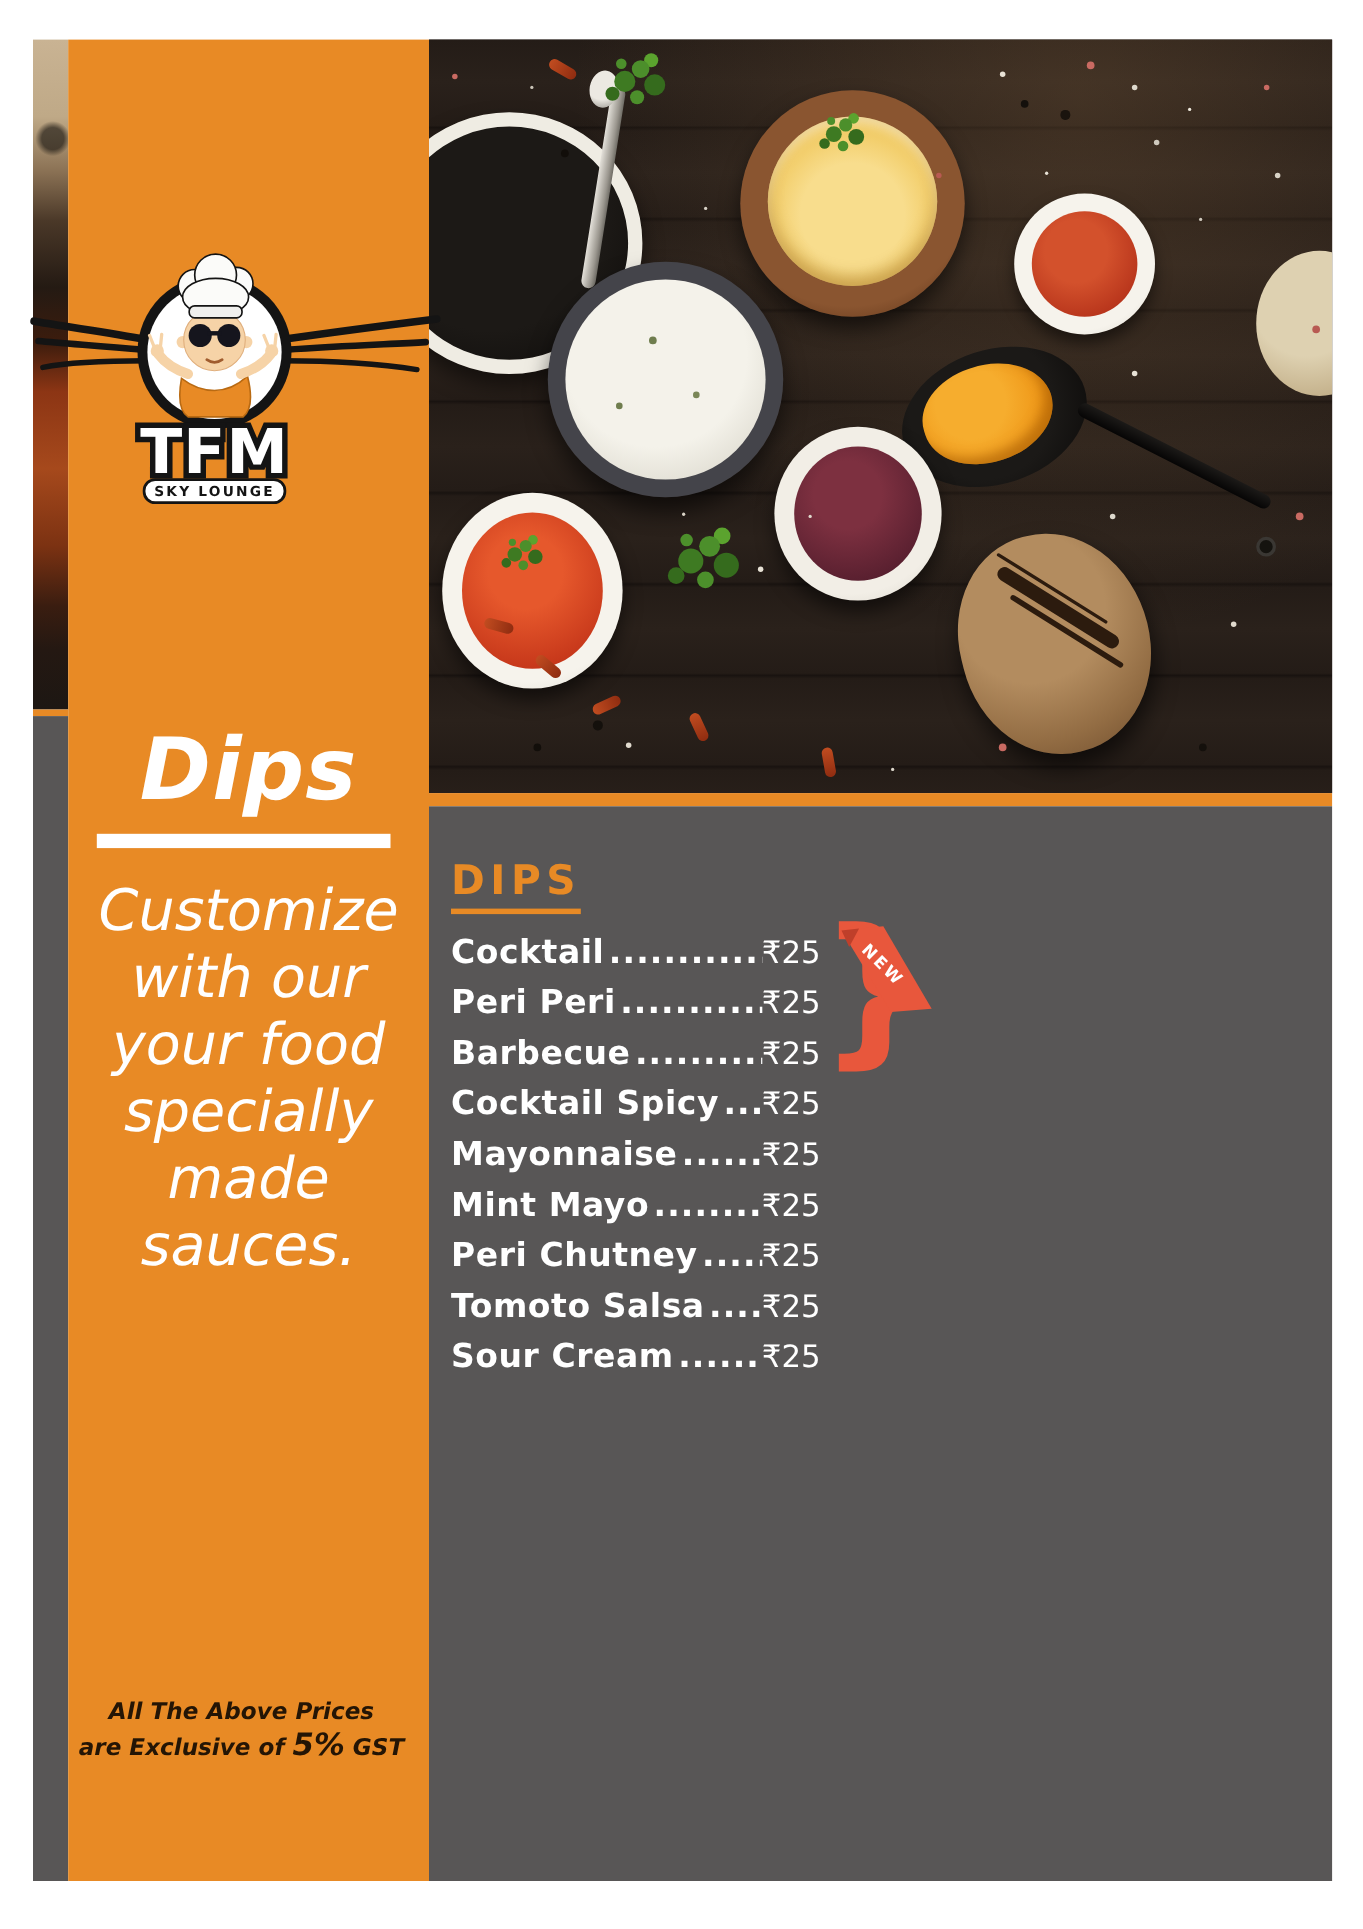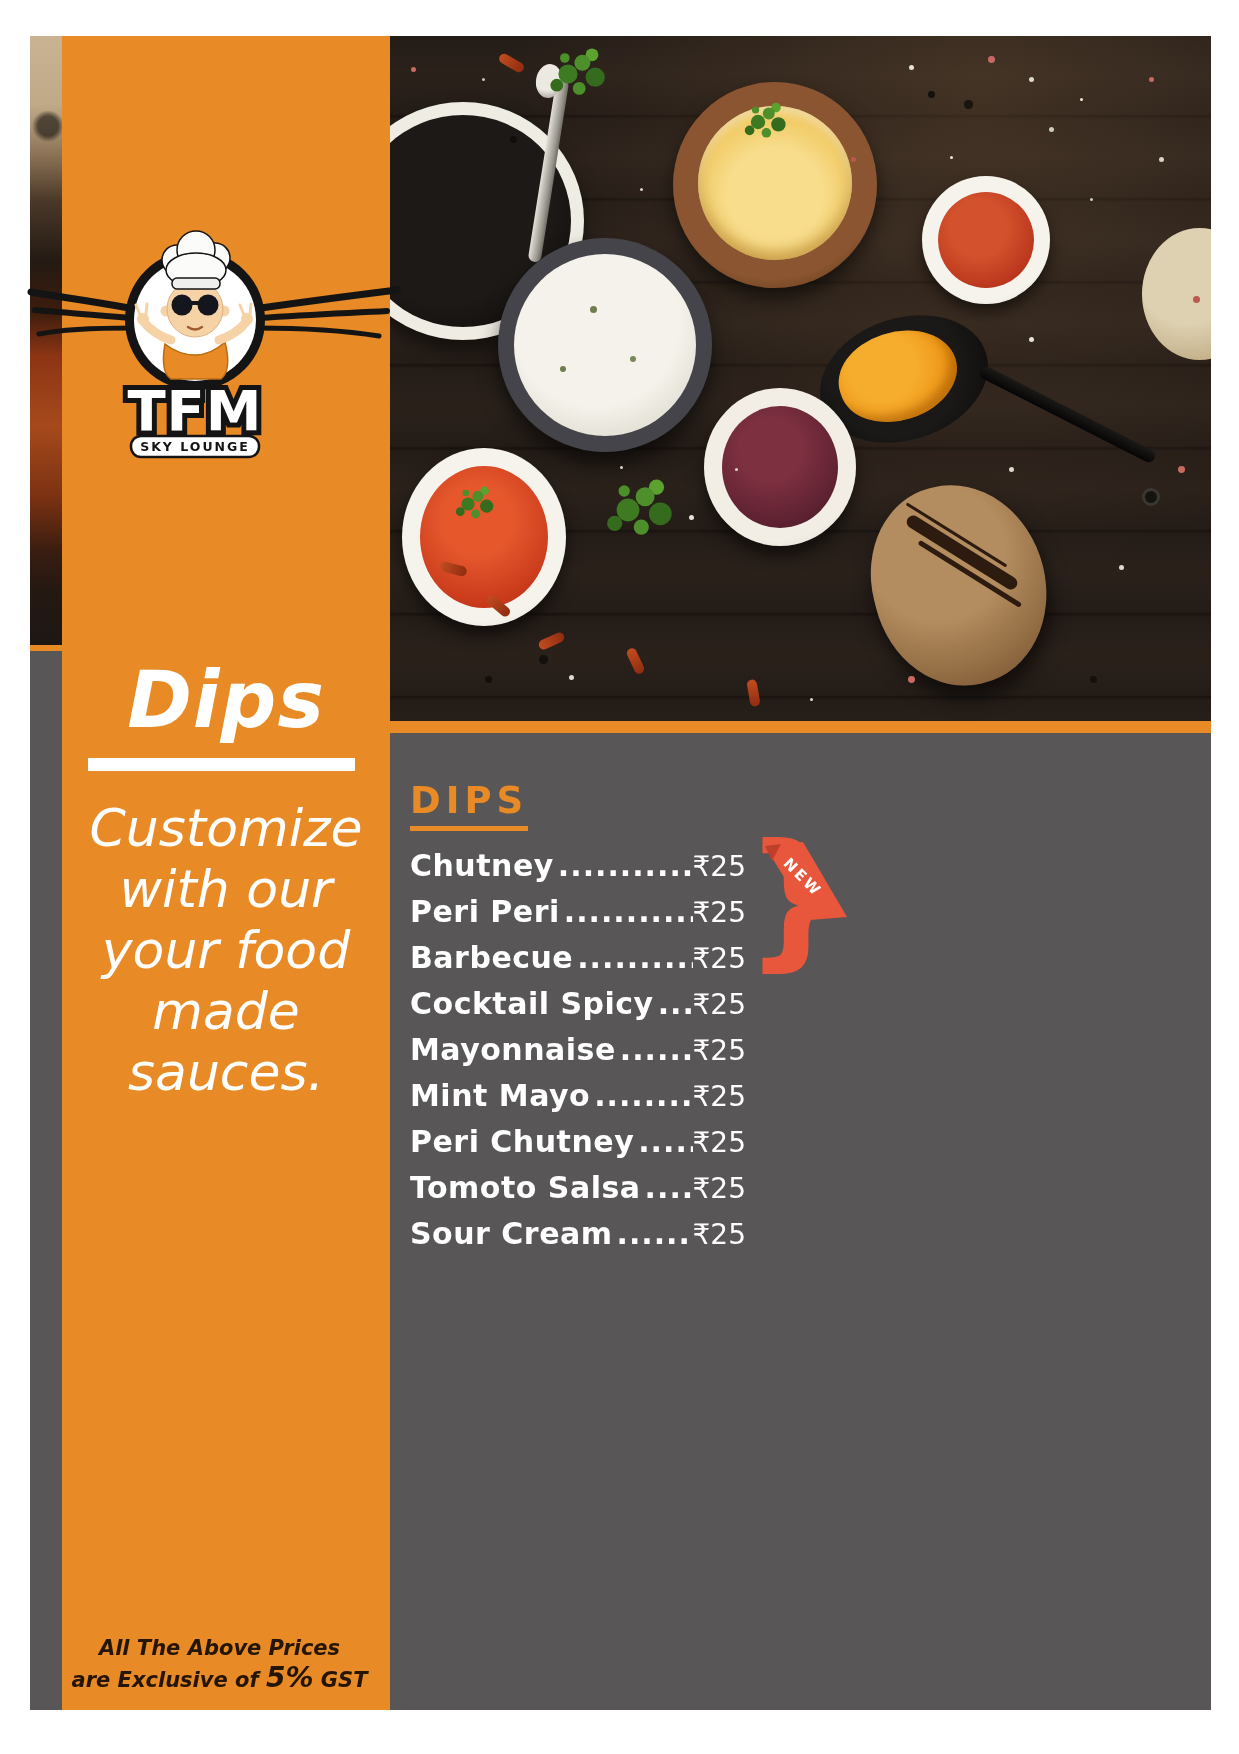--- a/index.html
+++ b/index.html
@@ -27,21 +27,21 @@
 
   
   .logo{position:absolute;left:25px;top:212px;width:380px;height:250px;}
 
   
   .dips-title{position:absolute;left:62px;top:648px;width:328px;height:104px;line-height:104px;
     text-align:center;color:#ffffff;font-size:78px;font-weight:bold;font-style:italic;letter-spacing:1px;}
   .title-underline{position:absolute;left:88px;top:758px;width:267px;height:13px;background:#ffffff;}
   .tagline{position:absolute;left:64px;top:798px;width:324px;text-align:center;color:#ffffff;
     font-size:52px;font-style:italic;font-weight:normal;line-height:61px;}
-  .footnote{position:absolute;left:62px;top:1634px;width:315px;text-align:center;color:#241505;
+  .footnote{position:absolute;left:62px;top:1542px;width:315px;text-align:center;color:#241505;
     font-size:21px;font-weight:bold;font-style:italic;line-height:29px;}
   .footnote .gst-big{font-size:28px;}
 
   
   .menu-heading{position:absolute;left:410px;top:779px;display:inline-block;
     font-size:37px;font-weight:bold;letter-spacing:5px;padding-bottom:4px;border-bottom:5px solid;}
   .menu-list{position:absolute;left:410px;top:848px;width:336px;}
   .menu-row{display:flex;align-items:baseline;width:336px;height:46px;color:#ffffff;}
   .mi-name{flex:0 0 auto;font-size:30px;font-weight:bold;white-space:nowrap;letter-spacing:.5px;}
   .mi-dots{flex:1 1 auto;overflow:hidden;font-size:30px;font-weight:bold;white-space:nowrap;
@@ -219,32 +219,33 @@
       <text x="170" y="239" text-anchor="middle" font-family="DejaVu Sans, sans-serif" font-size="12.5" font-weight="bold" fill="#141414" letter-spacing="2">SKY LOUNGE</text>
     </svg>
   </div>
 
   <div class="dips-title">Dips</div>
   <div class="title-underline"></div>
   <div class="tagline">
     <div>Customize</div>
     <div>with our</div>
     <div>your food</div>
+    <div>specially</div>
     <div>made sauces.</div>
   </div>
   <div class="footnote">
     <div>All The Above Prices</div>
     <div><span>are Exclusive of </span><span class="gst-big">5%</span><span> GST</span></div>
   </div>
 
   <div class="menu-heading" style="color:#E88A25;border-color:#E88A25;">DIPS</div>
 
   <div class="menu-list">
     <div class="menu-row">
-      <span class="mi-name">Chutney</span>
+      <span class="mi-name">Cocktail</span>
       <span class="mi-dots">.............</span>
       <span class="mi-price">₹25</span>
     </div>
     <div class="menu-row">
       <span class="mi-name">Peri Peri</span>
       <span class="mi-dots">...............</span>
       <span class="mi-price">₹25</span>
     </div>
     <div class="menu-row">
       <span class="mi-name">Barbecue</span>

